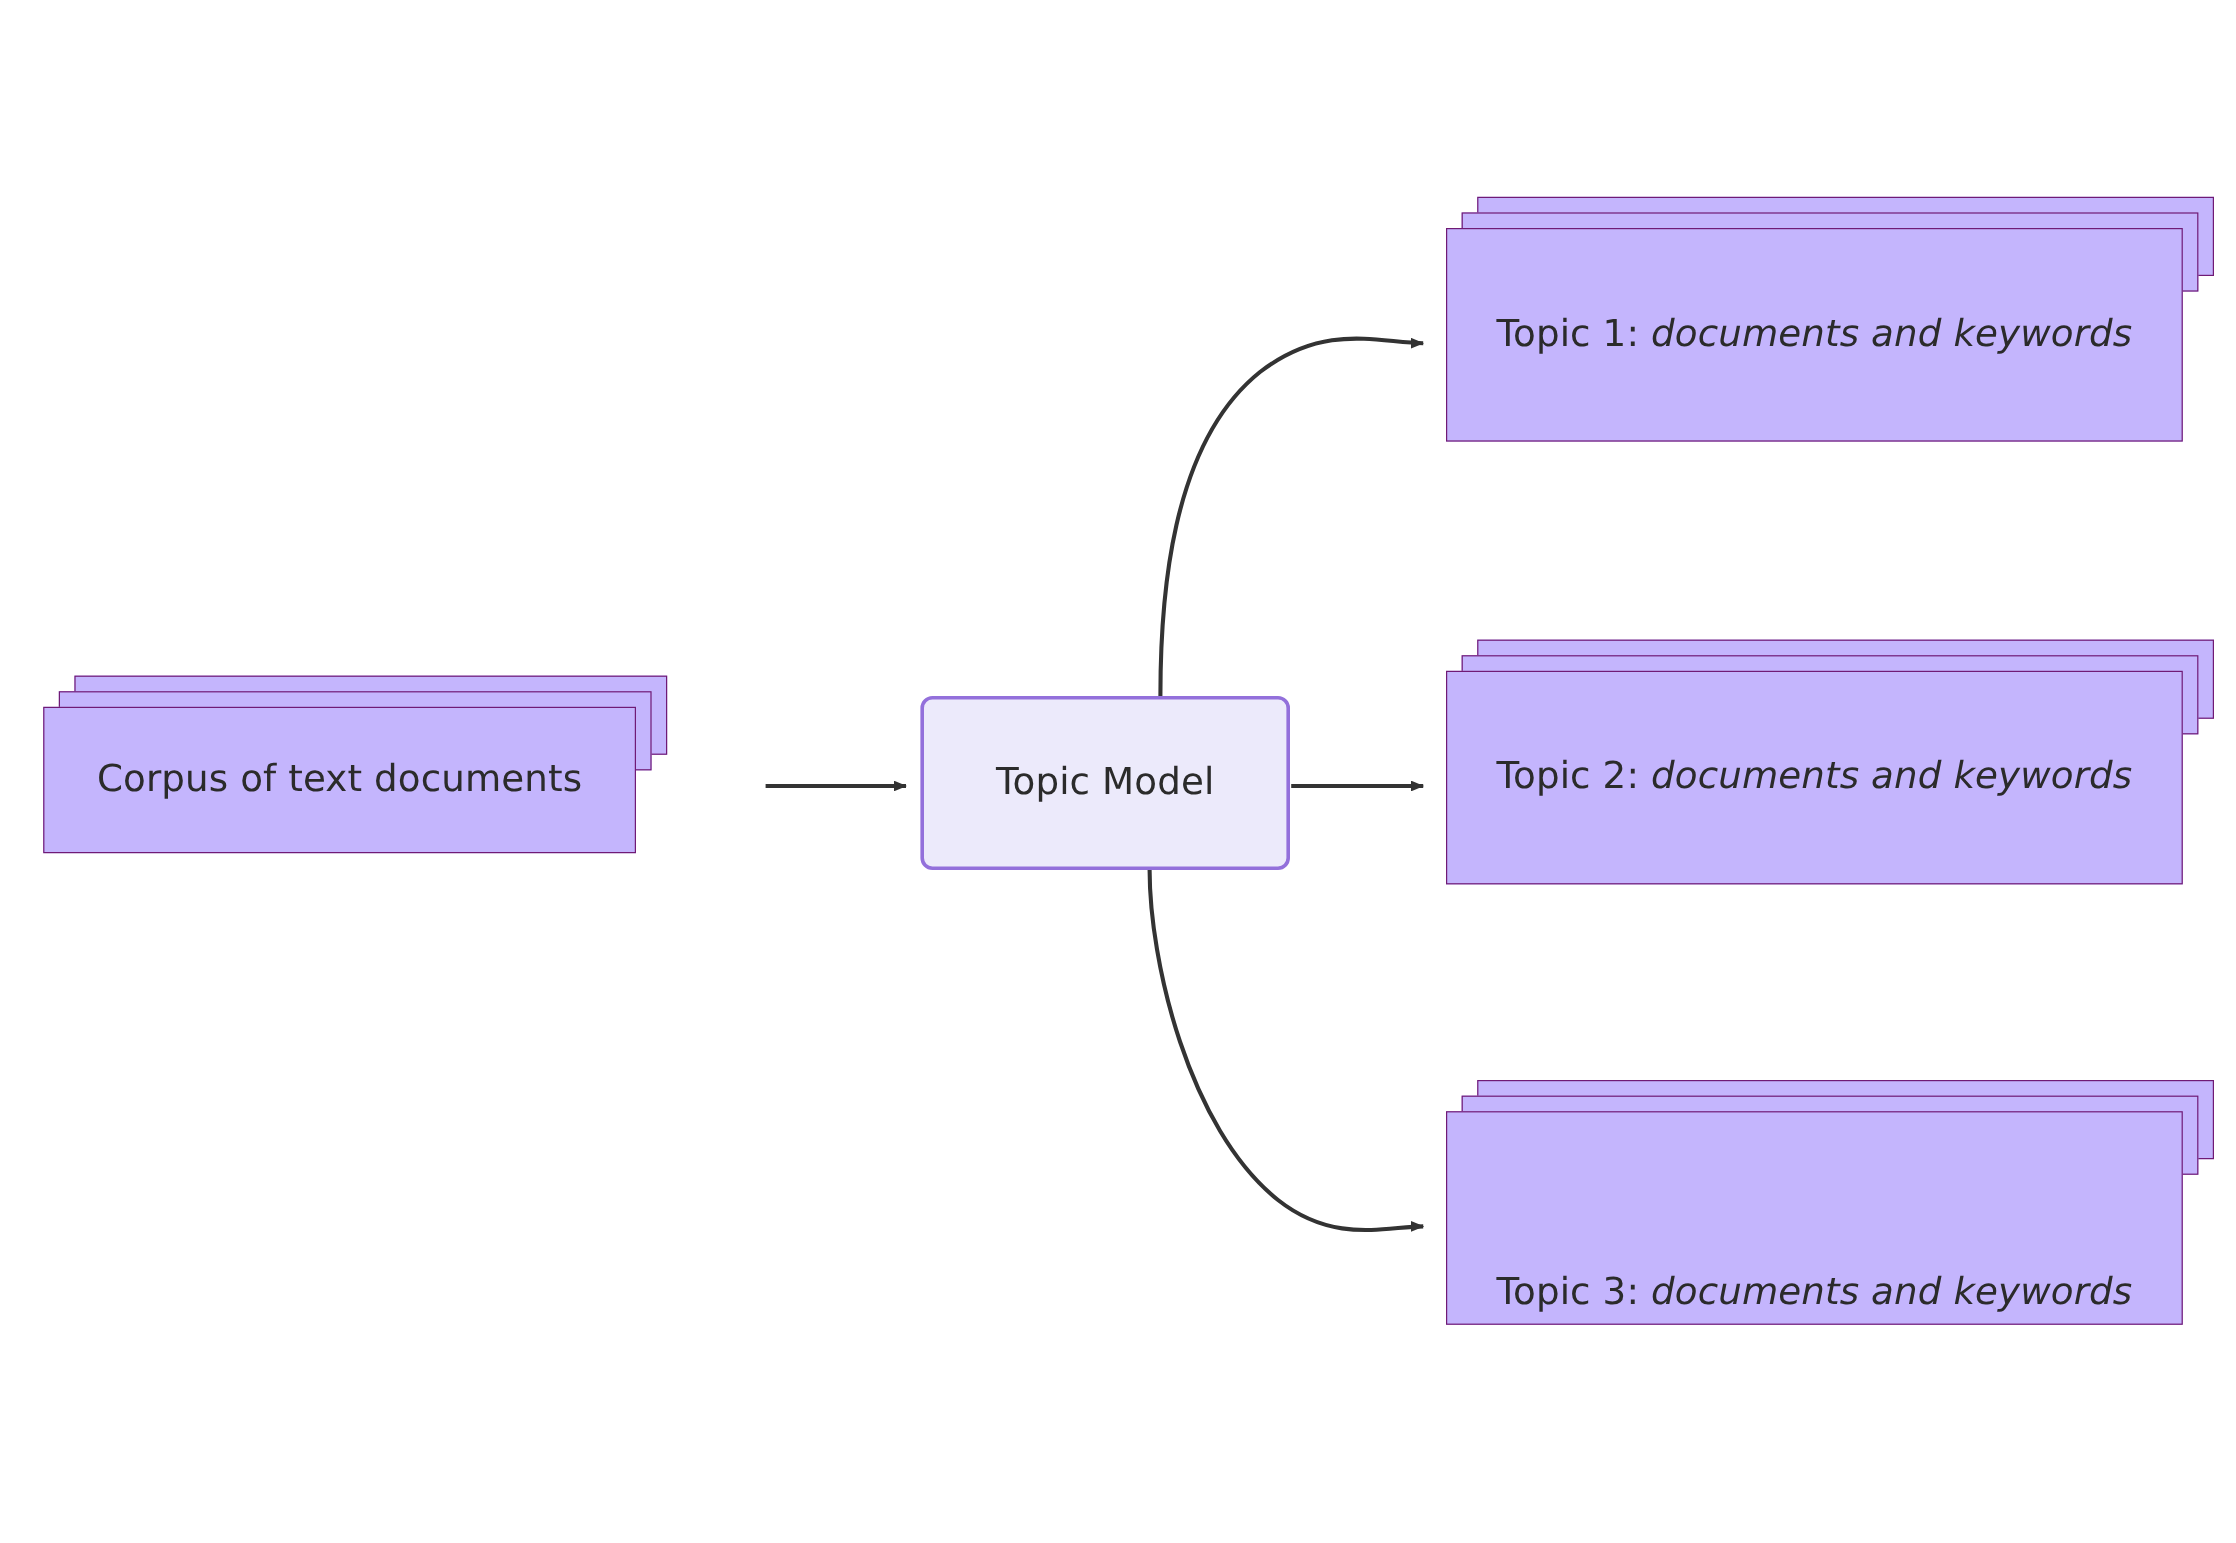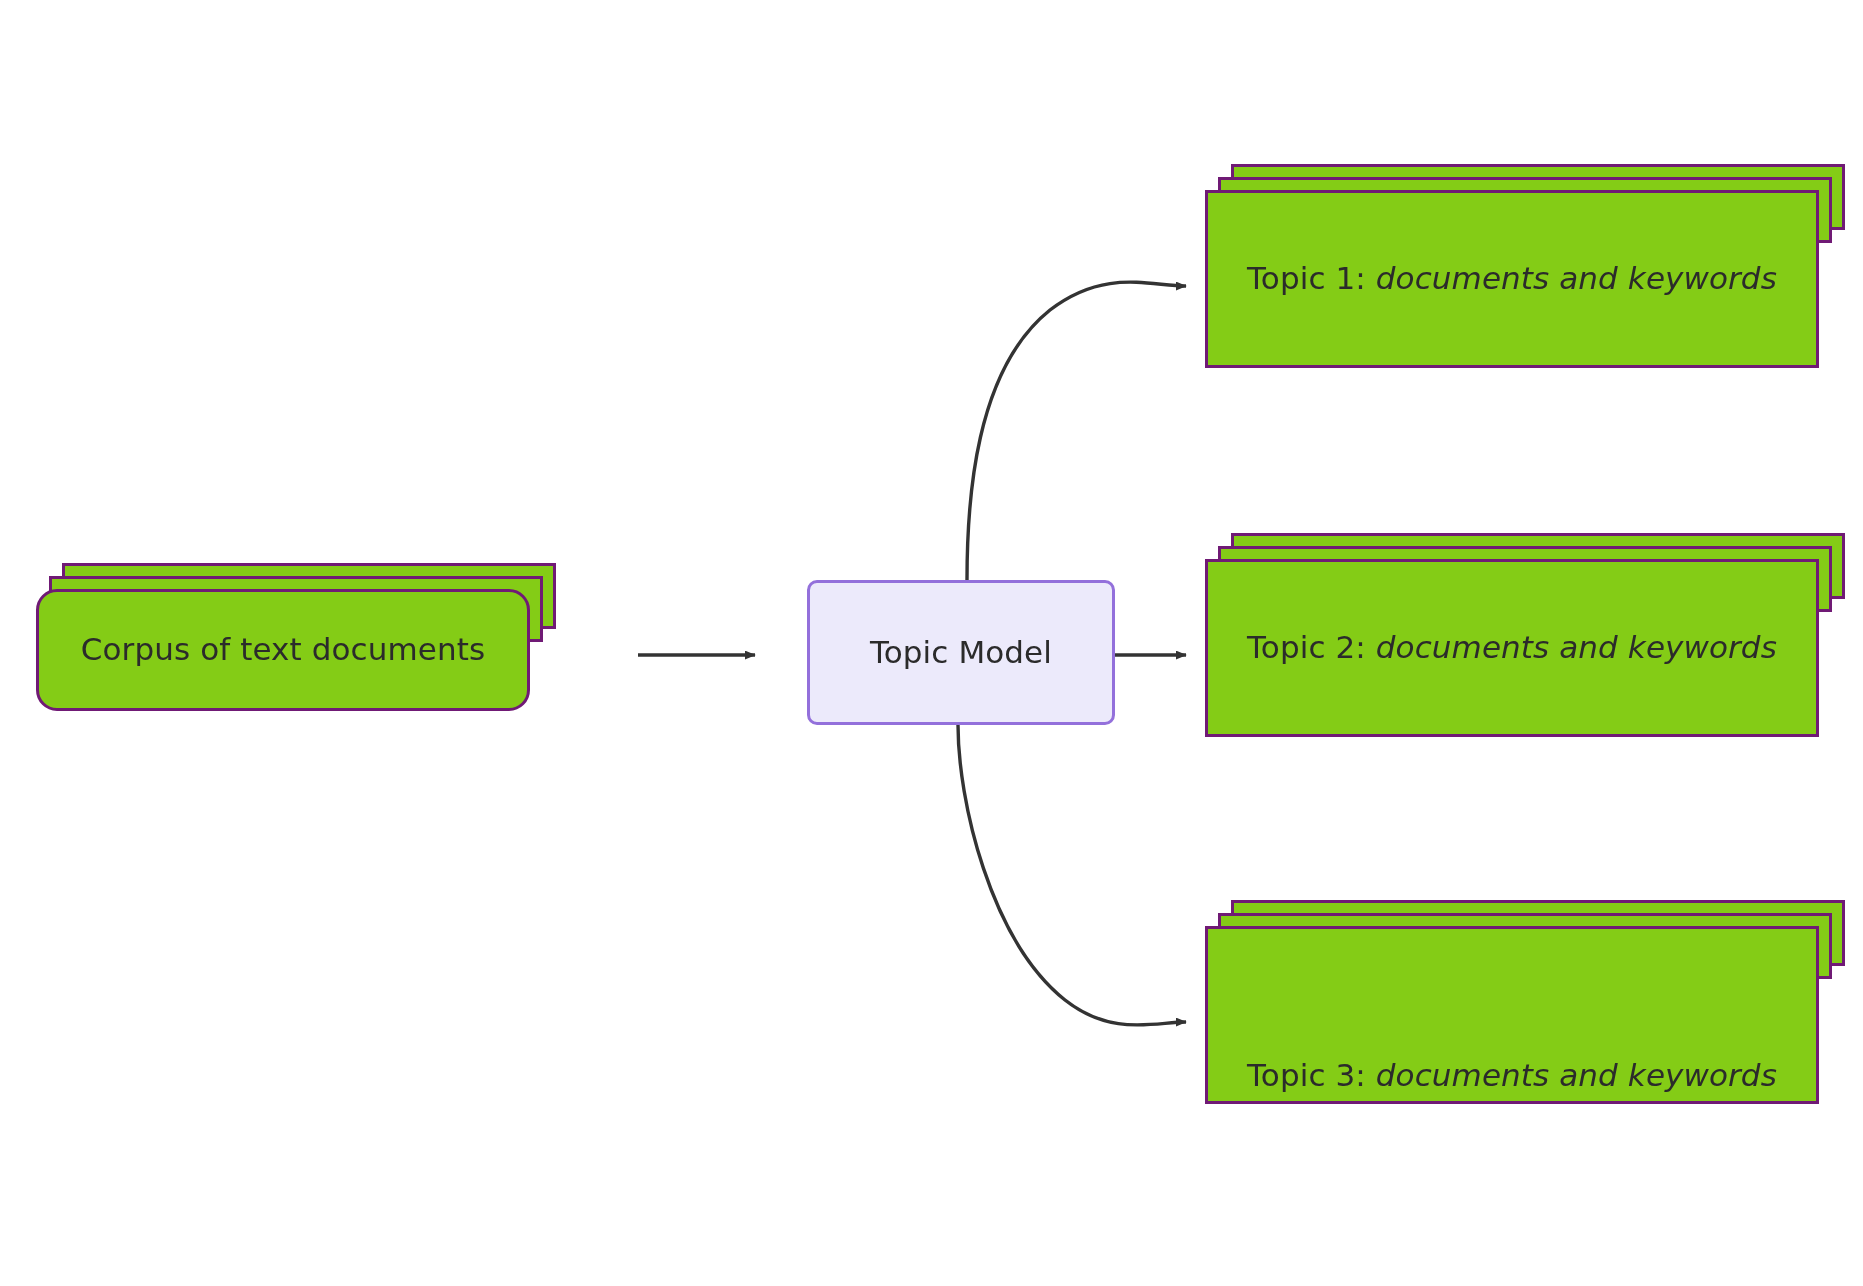--- a/index.html
+++ b/index.html
@@ -28,22 +28,22 @@
     pointer-events: none;
   }
   
   .stack {
     position: absolute;
     box-sizing: border-box;
   }
   .stack .sheet {
     position: absolute;
     box-sizing: border-box;
-    background: #84cc16;
-    border: 3px solid #701a75;
+    background: #c4b5fd;
+    border: 1px solid #701a75;
   }
   .stack .sheet.front {
     display: flex;
     align-items: center;
     justify-content: center;
     text-align: center;
   }
   .label {
     color: #2b2b2b;
     font-size: 31px;
@@ -59,21 +59,20 @@
   
   .process {
     position: absolute;
     box-sizing: border-box;
     background: #ECEAFB;
     border: 3px solid #9370DB;
     border-radius: 10px;
     display: flex;
     align-items: center;
     justify-content: center;
-    margin-left: 40px;
   }
   .process .label {
     padding: 0 16px;
   }
 </style>
 </head>
 <body>
 
 <div id="diagram">
 
@@ -89,21 +88,21 @@
     <path d="M 967 580 C 967 500 975 370 1050 310 C 1105 268 1150 286 1186 286" fill="none" stroke="#333333" stroke-width="3.4" marker-end="url(#arrowhead)"></path>
 
     <path d="M 1076 655 L 1186 655" fill="none" stroke="#333333" stroke-width="3.4" marker-end="url(#arrowhead)"></path>
 
     <path d="M 958 725 C 958 800 990 940 1065 1000 C 1112 1037 1155 1022 1186 1022" fill="none" stroke="#333333" stroke-width="3.4" marker-end="url(#arrowhead)"></path>
   </svg>
 
   <div class="stack" style="left:36px; top:563px; width:520px; height:92px;">
     <div class="sheet" style="left:26px; top:0px; width:494px; height:66px;"></div>
     <div class="sheet" style="left:13px; top:13px; width:494px; height:66px;"></div>
-    <div class="sheet front" style="left:0px; top:26px; width:494px; height:122px;border-radius:21px;">
+    <div class="sheet front" style="left:0px; top:26px; width:494px; height:122px;">
       <div class="label">
         <span>Corpus of text documents</span><span class="it"></span>
       </div>
     </div>
   </div>
 
   <div class="process" style="left:767px; top:580px; width:308px; height:145px;">
     <div class="label">
       <span>Topic Model</span><span class="it"></span>
     </div>

